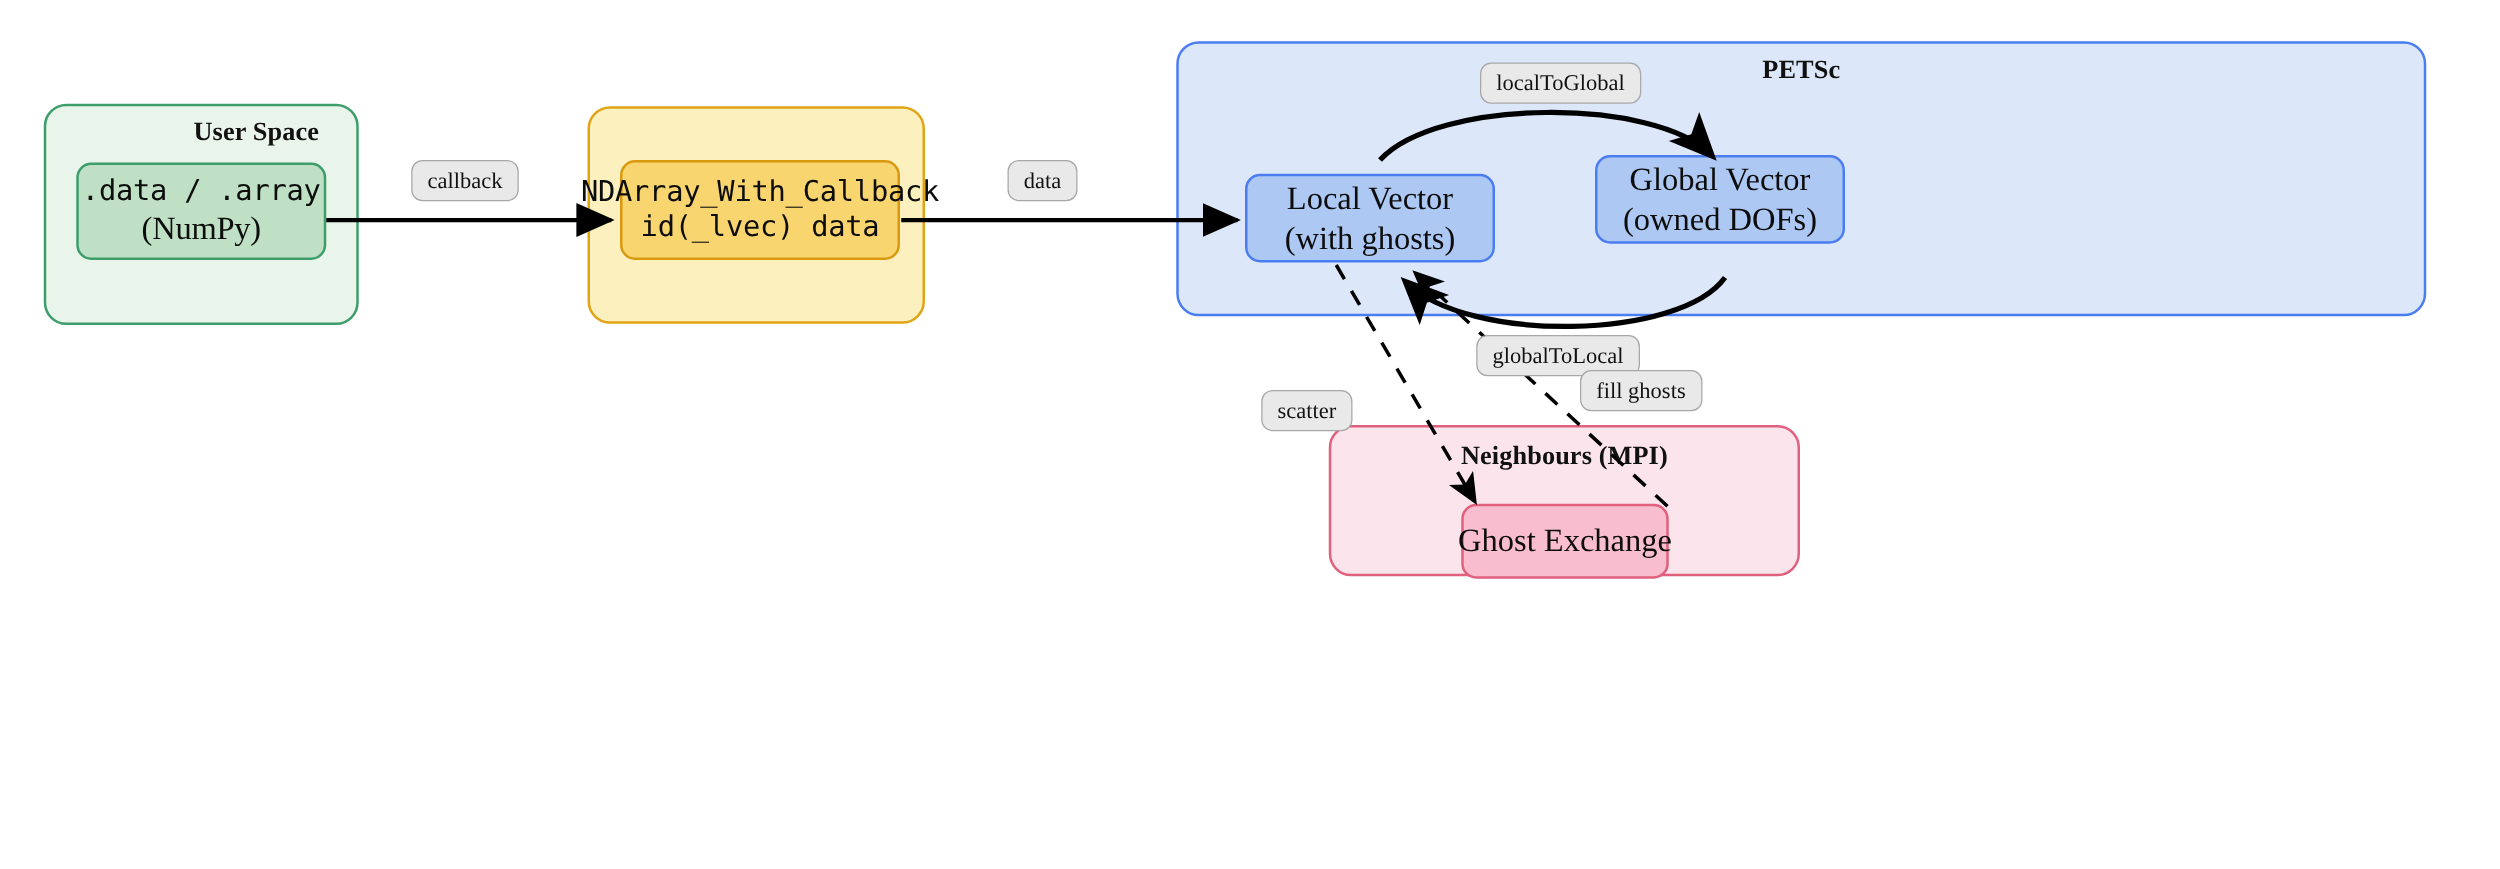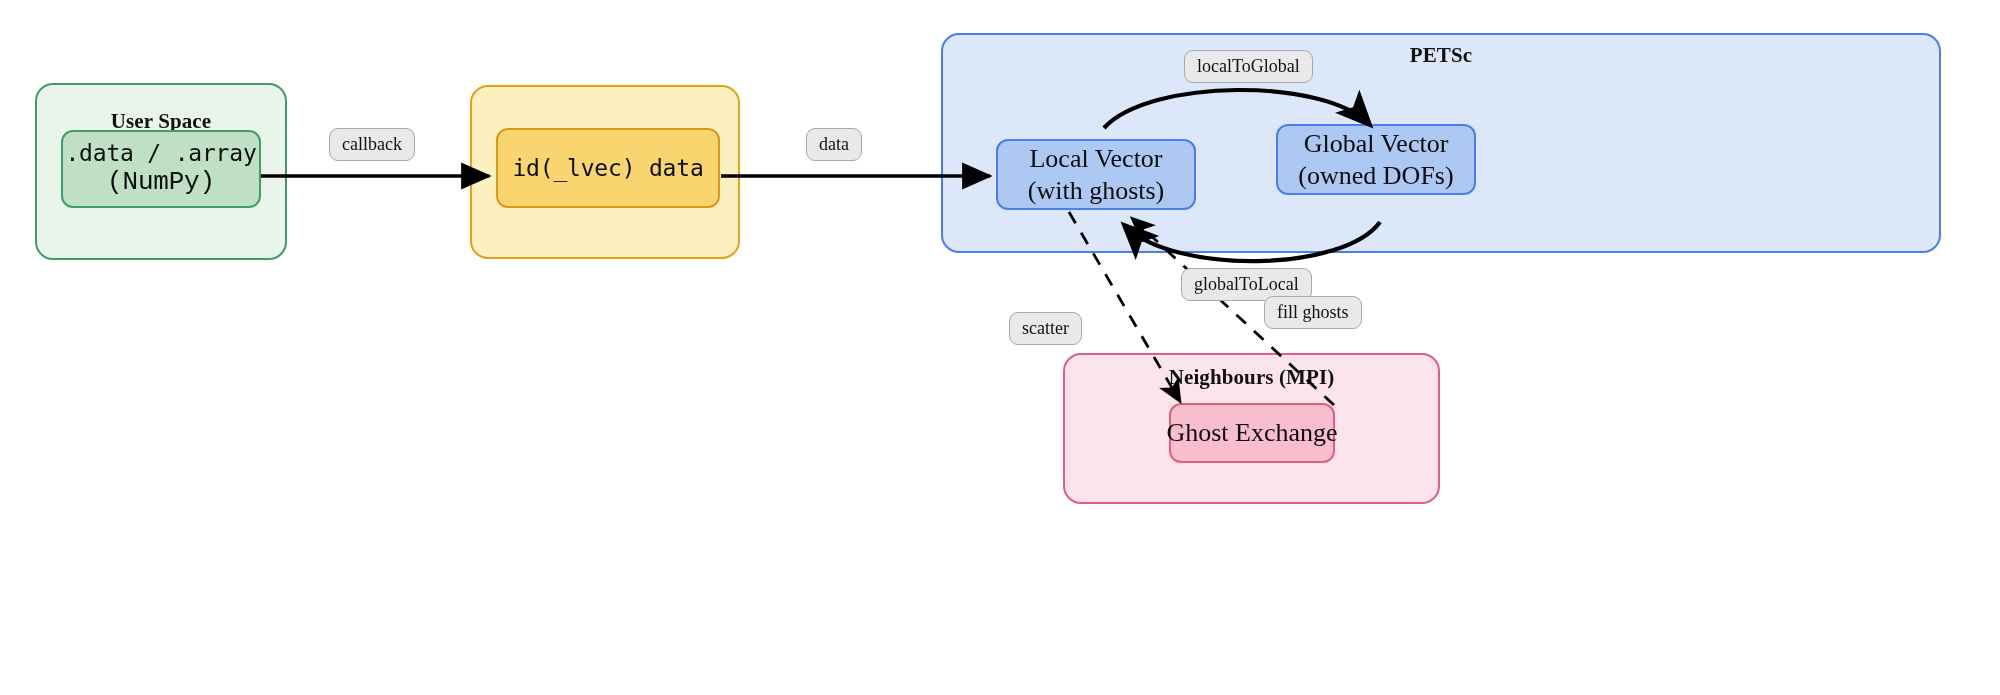--- a/index.html
+++ b/index.html
@@ -68,21 +68,21 @@
     font-size: 23px;
     letter-spacing: -0.2px;
   }
 
   
   #user-space-group {
     left: 35px; top: 83px; width: 252px; height: 177px;
     background: #e9f4ea;
     border: 2.5px solid #3e9e6b;
   }
-  #user-space-title { top: 24px; }
+  #user-space-title { top: 8px; margin-left: 44px; }
   #numpy-node {
     left: 61px; top: 130px; width: 200px; height: 78px;
     background: #bfe0c4;
     border: 2.5px solid #3e9e6b;
   }
 
   
   #ndarray-group {
     left: 470px; top: 85px; width: 270px; height: 174px;
     background: #fdf0bf;
@@ -107,21 +107,21 @@
     border: 2.5px solid #4a7ef0;
   }
   #global-vector-node {
     left: 1276px; top: 124px; width: 200px; height: 71px;
     background: #aec8f4;
     border: 2.5px solid #4a7ef0;
   }
 
   
   #mpi-group {
-    left: 1063px; top: 353px; width: 377px; height: 151px;
+    left: 1063px; top: 340px; width: 377px; height: 121px;
     background: #fce4ec;
     border: 2.5px solid #e0607e;
   }
   #mpi-title { top: 10px; }
   #ghost-exchange-node {
     left: 1169px; top: 403px; width: 166px; height: 60px;
     background: #f8bed0;
     border: 2.5px solid #e0607e;
   }
 
@@ -176,25 +176,26 @@
     <path d="M 1069 212 L 1178 398" fill="none" stroke="#000000" stroke-width="2.8" stroke-dasharray="13 11" marker-end="url(#arrow-dash)"></path>
 
     <path d="M 1334 405 L 1135 221" fill="none" stroke="#000000" stroke-width="2.8" stroke-dasharray="13 11" marker-end="url(#arrow-dash)"></path>
   </svg>
 
   <div class="group-box" id="user-space-group">
     <div class="group-title" id="user-space-title">User Space</div>
   </div>
   <div class="node-box mono-node" id="numpy-node">
     <span class="node-line">.data / .array</span>
-    <span class="node-line" style="font-family:Liberation Mono, monospace;font-size:26px;">(NumPy)</span>
+    <span class="node-line" style="font-family:Liberation Serif, serif;font-size:26px;">(NumPy)</span>
   </div>
 
   <div class="group-box" id="ndarray-group"></div>
   <div class="node-box mono-node" id="ndarray-node">
+    <span class="node-line">NDArray_With_Callback</span>
     <span class="node-line">id(_lvec) data</span>
   </div>
 
   <div class="group-box" id="petsc-group">
     <div class="group-title" id="petsc-title">PETSc</div>
   </div>
   <div class="node-box serif-node" id="local-vector-node">
     <span class="node-line">Local Vector</span>
     <span class="node-line">(with ghosts)</span>
   </div>

